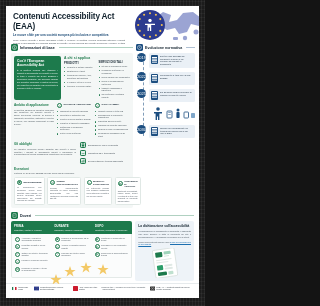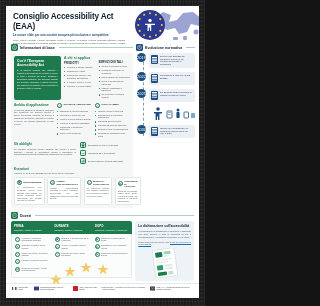--- a/index.html
+++ b/index.html
@@ -251,21 +251,21 @@
         </g>
       </svg>
       <svg class="person" viewBox="0 0 12 13">
         <g fill="#ffffff">
           <circle cx="6" cy="2" r="1.7"></circle>
           <path d="M1 5.2 L11 5.2 L11 6.4 L7.2 6.4 L7.2 12.6 L5.9 12.6 L5.9 9 L4.8 9 L4.8 12.6 L3.5 12.6 L3.5 6.4 L1 6.4 Z"></path>
         </g>
       </svg>
     </div>
 
-    <h1 class="title">Consiglio Accessibility Act (EAA)</h1>
+    <h1 class="title">Contenuti Accessibility Act (EAA)</h1>
     <div class="subtitle">Le nuove sfide per una società europea più inclusiva e competitiva</div>
     <div class="lead">Come rendere prodotti e servizi accessibili a tutte le persone: la direttiva europea 2019/882 introduce requisiti comuni di accessibilità per un'ampia gamma di prodotti e servizi immessi sul mercato dell'Unione europea. In Italia è stata recepita con il D.Lgs. 82/2022, con l'obiettivo di eliminare le barriere e favorire la piena partecipazione di tutti i cittadini, comprese le persone con disabilità e gli anziani.</div>
   </div>
 
   <div class="body-cols">
 
     <div class="col-left">
 
       <div class="section">
         <div class="sec-head">

